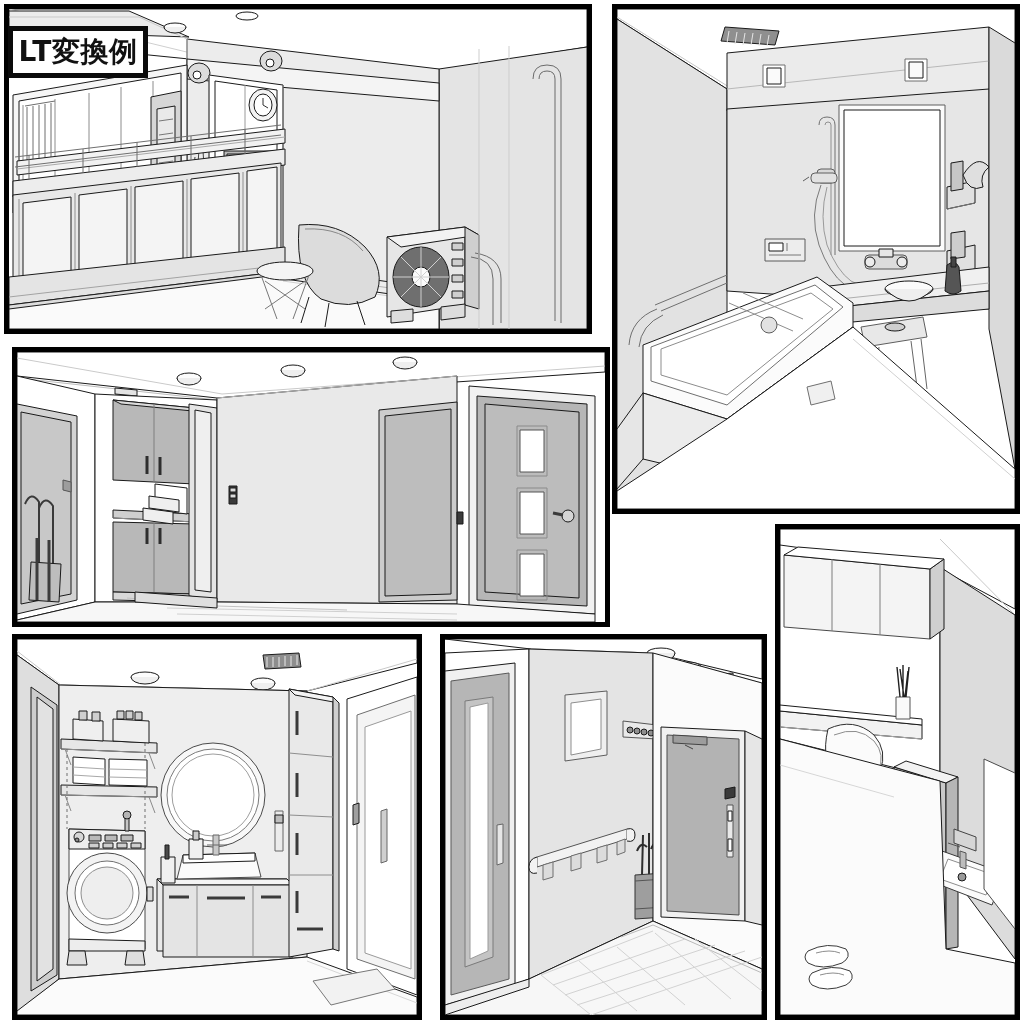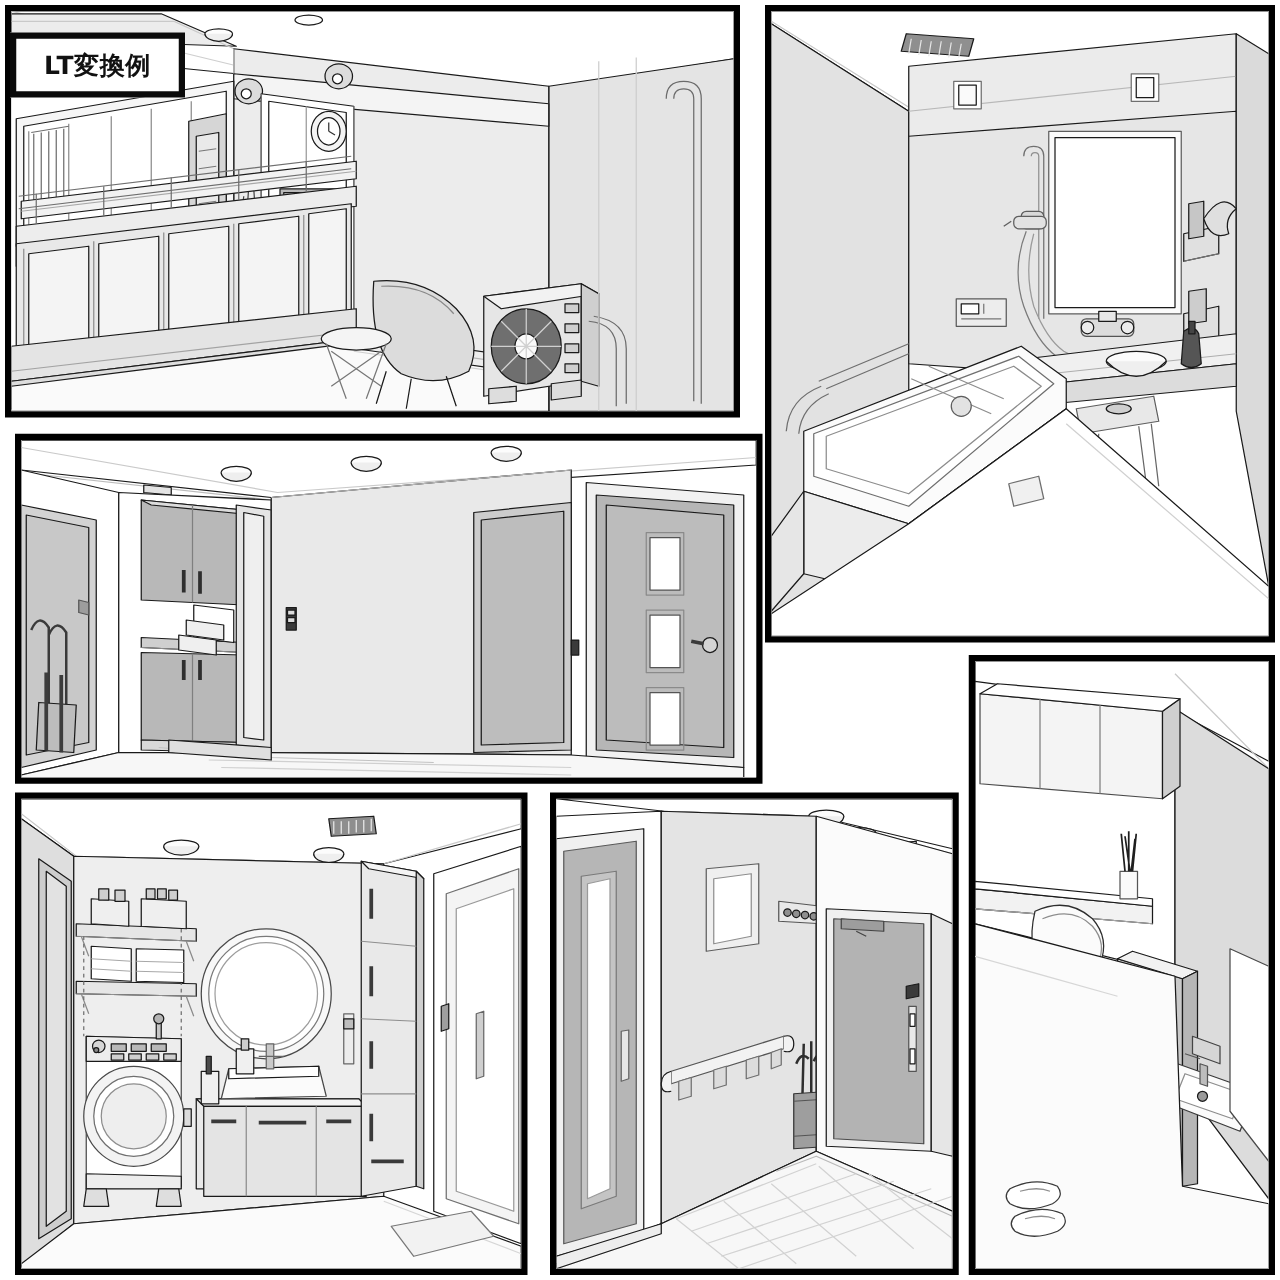--- a/index.html
+++ b/index.html
@@ -10,21 +10,21 @@
   .inner{position:absolute;inset:0;overflow:hidden;background:#fff;}
   .inner svg{display:block;width:100%;height:100%;}
 
   
   #title-box{
     position:absolute;left:8px;top:26px;width:140px;height:52px;
     background:#fff;border:5px solid #0b0b0b;box-sizing:border-box;
     display:flex;align-items:center;justify-content:center;z-index:40;
   }
   #title-box .t{
-    font-size:20px;font-weight:bold;color:#111;letter-spacing:.5px;
+    font-size:28px;font-weight:bold;color:#111;letter-spacing:.5px;
     font-family:"DejaVu Sans","Liberation Sans",sans-serif;line-height:1;
   }
 </style>
 </head>
 <body>
 
 <div id="sheet">
 
   <div class="panel" style="left:4px;top:4px;width:588px;height:330px;">
     <div class="inner">

